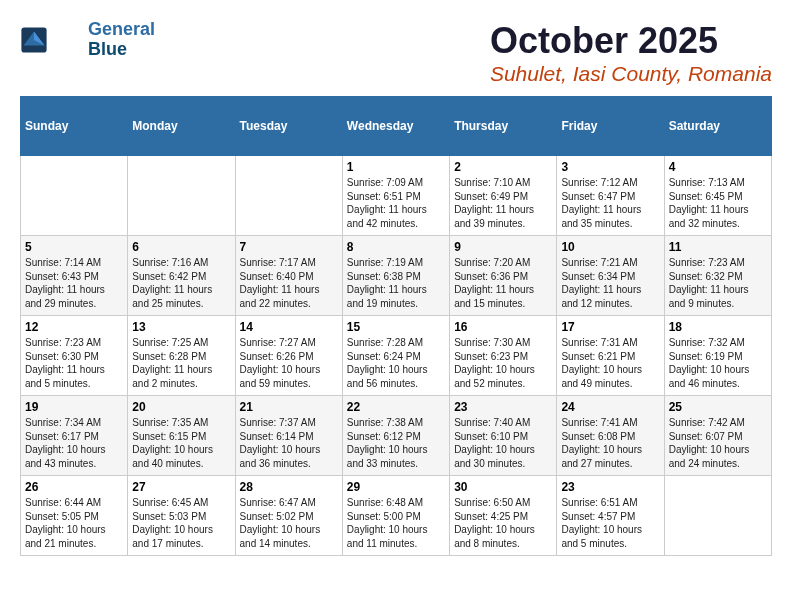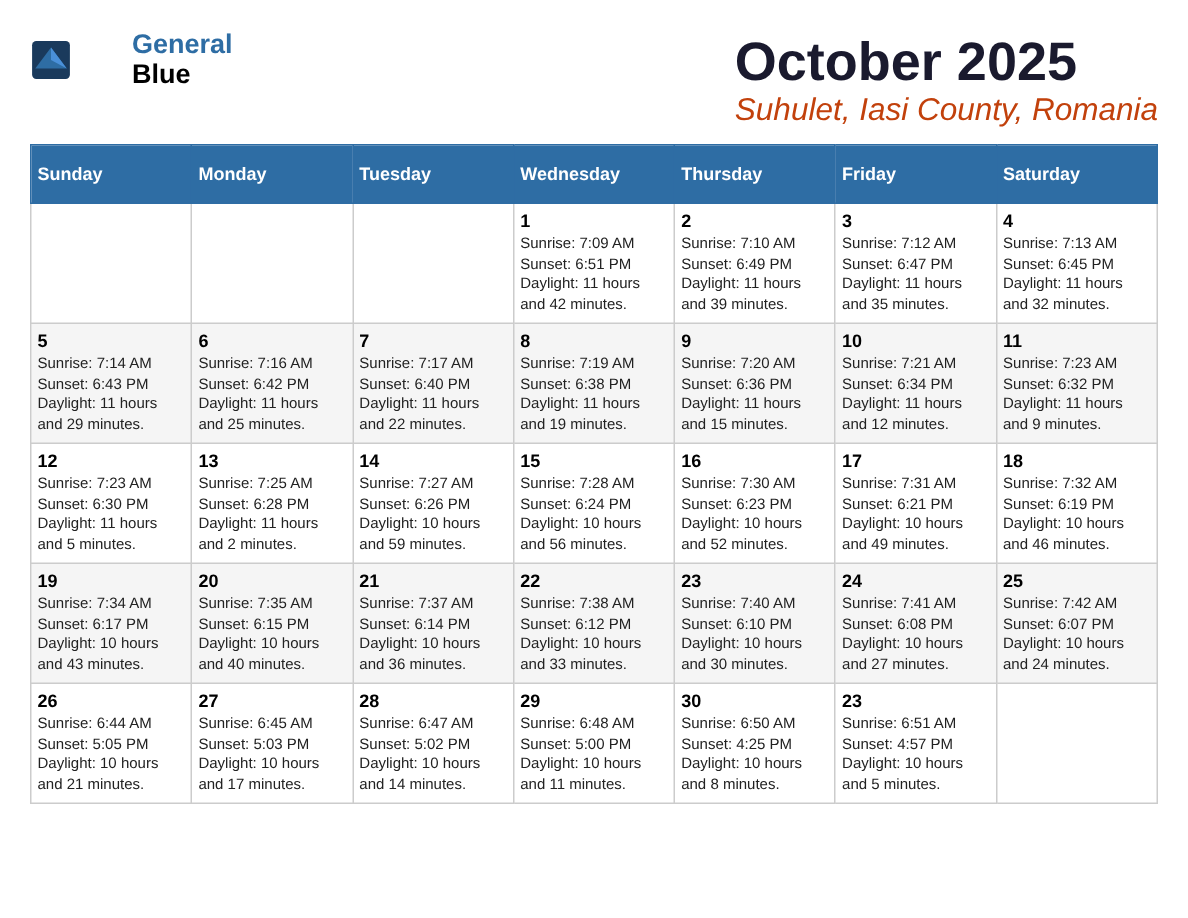--- a/index.html
+++ b/index.html
@@ -49,21 +49,21 @@
       font-style: italic;
     }
     .calendar-table {
       width: 100%;
       border-collapse: collapse;
       font-size: 11px;
     }
     .calendar-table thead tr th {
       background-color: #2e6da4;
       color: #fff;
-      padding: 12px 4px;
+      padding: 22px 4px;
       text-align: left;
       font-size: 12px;
       font-weight: bold;
       border: 1px solid #2e6da4;
     }
     .calendar-table tbody tr td {
       border: 1px solid #ccc;
       vertical-align: top;
       padding: 4px;
       width: calc(100% / 7);
@@ -95,21 +95,21 @@
 
 <div class="header-area">
   <div class="logo">
     <svg class="logo-icon" viewBox="0 0 40 40">
       <rect x="2" y="2" width="36" height="36" rx="4" fill="#1a3a5c"></rect>
       <polygon points="20,8 35,28 5,28" fill="#2e6da4"></polygon>
       <polygon points="20,8 35,28 20,20" fill="#4a90d9"></polygon>
     </svg>
     <div class="logo-text">
       <div><span>General</span></div>
-      <div><span style="color:#000000;">Blue</span></div>
+      <div><span style="color:#0c4a6e;">Blue</span></div>
     </div>
   </div>
   <div class="title-area">
     <div class="main-title">October 2025</div>
     <div class="subtitle">Suhulet, Iasi County, Romania</div>
   </div>
 </div>
 
 <table class="calendar-table">
   <thead>

